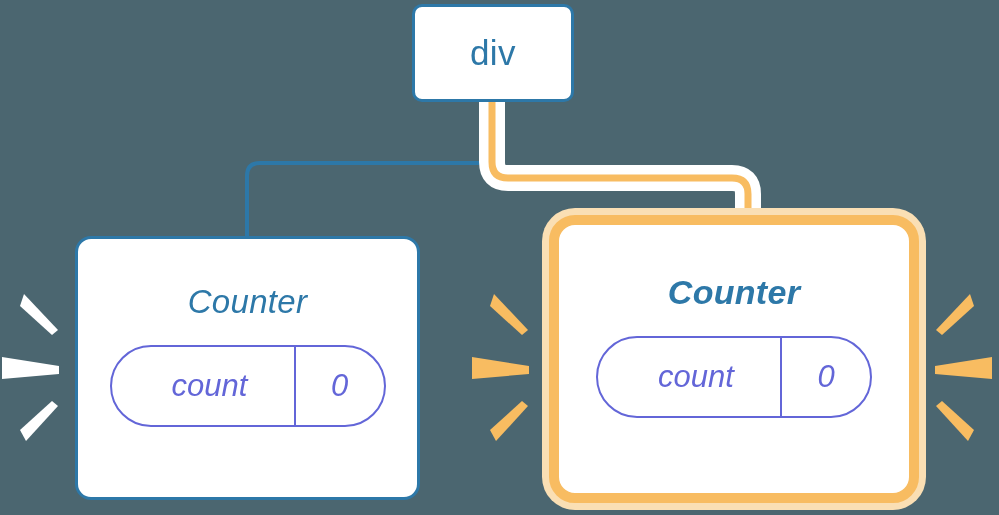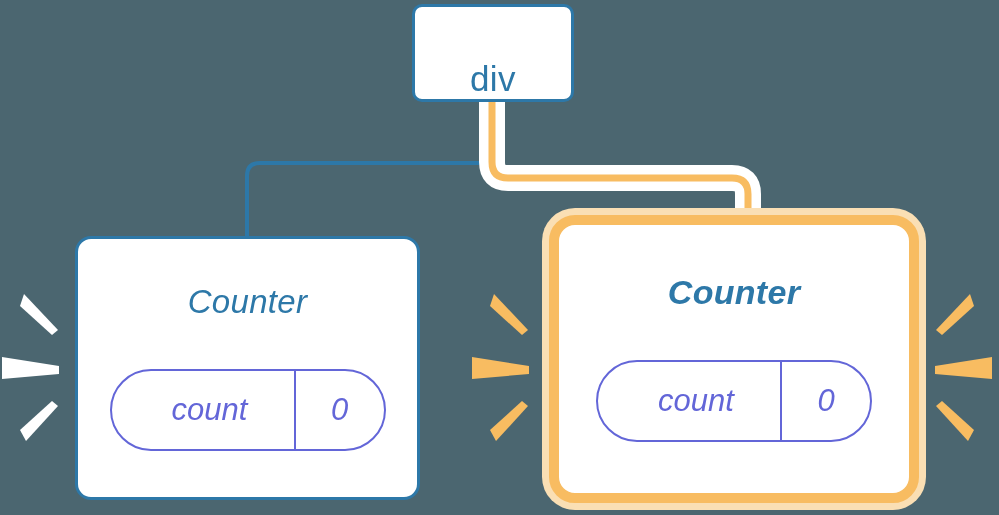--- a/index.html
+++ b/index.html
@@ -29,21 +29,21 @@
     align-items: center;
   }
   
   #node-div {
     left: 412px;
     top: 4px;
     width: 162px;
     height: 98px;
     border: 3px solid #2d78a8;
     border-radius: 10px;
-    justify-content: flex-end;
+    justify-content: center;
   }
   #node-div .node-title {
     font-size: 35px;
     color: #2d78a8;
     font-weight: 400;
     letter-spacing: 0.5px;
   }
   
   .counter-node {
     border-radius: 16px;
@@ -72,21 +72,21 @@
     color: #2d78a8;
     font-weight: 400;
     letter-spacing: 0.3px;
   }
   #node-counter-right .counter-title {
     font-weight: 700;
     font-size: 34px;
   }
   
   .state-pill {
-    margin-top: 48px;
+    margin-top: 24px;
     height: 78px;
     display: flex;
     align-items: stretch;
     border: 2px solid #6366d8;
     border-radius: 999px;
     overflow: hidden;
     background: #ffffff;
   }
   #node-counter-left .state-pill { width: 272px; }
   #node-counter-right .state-pill { width: 272px; }

